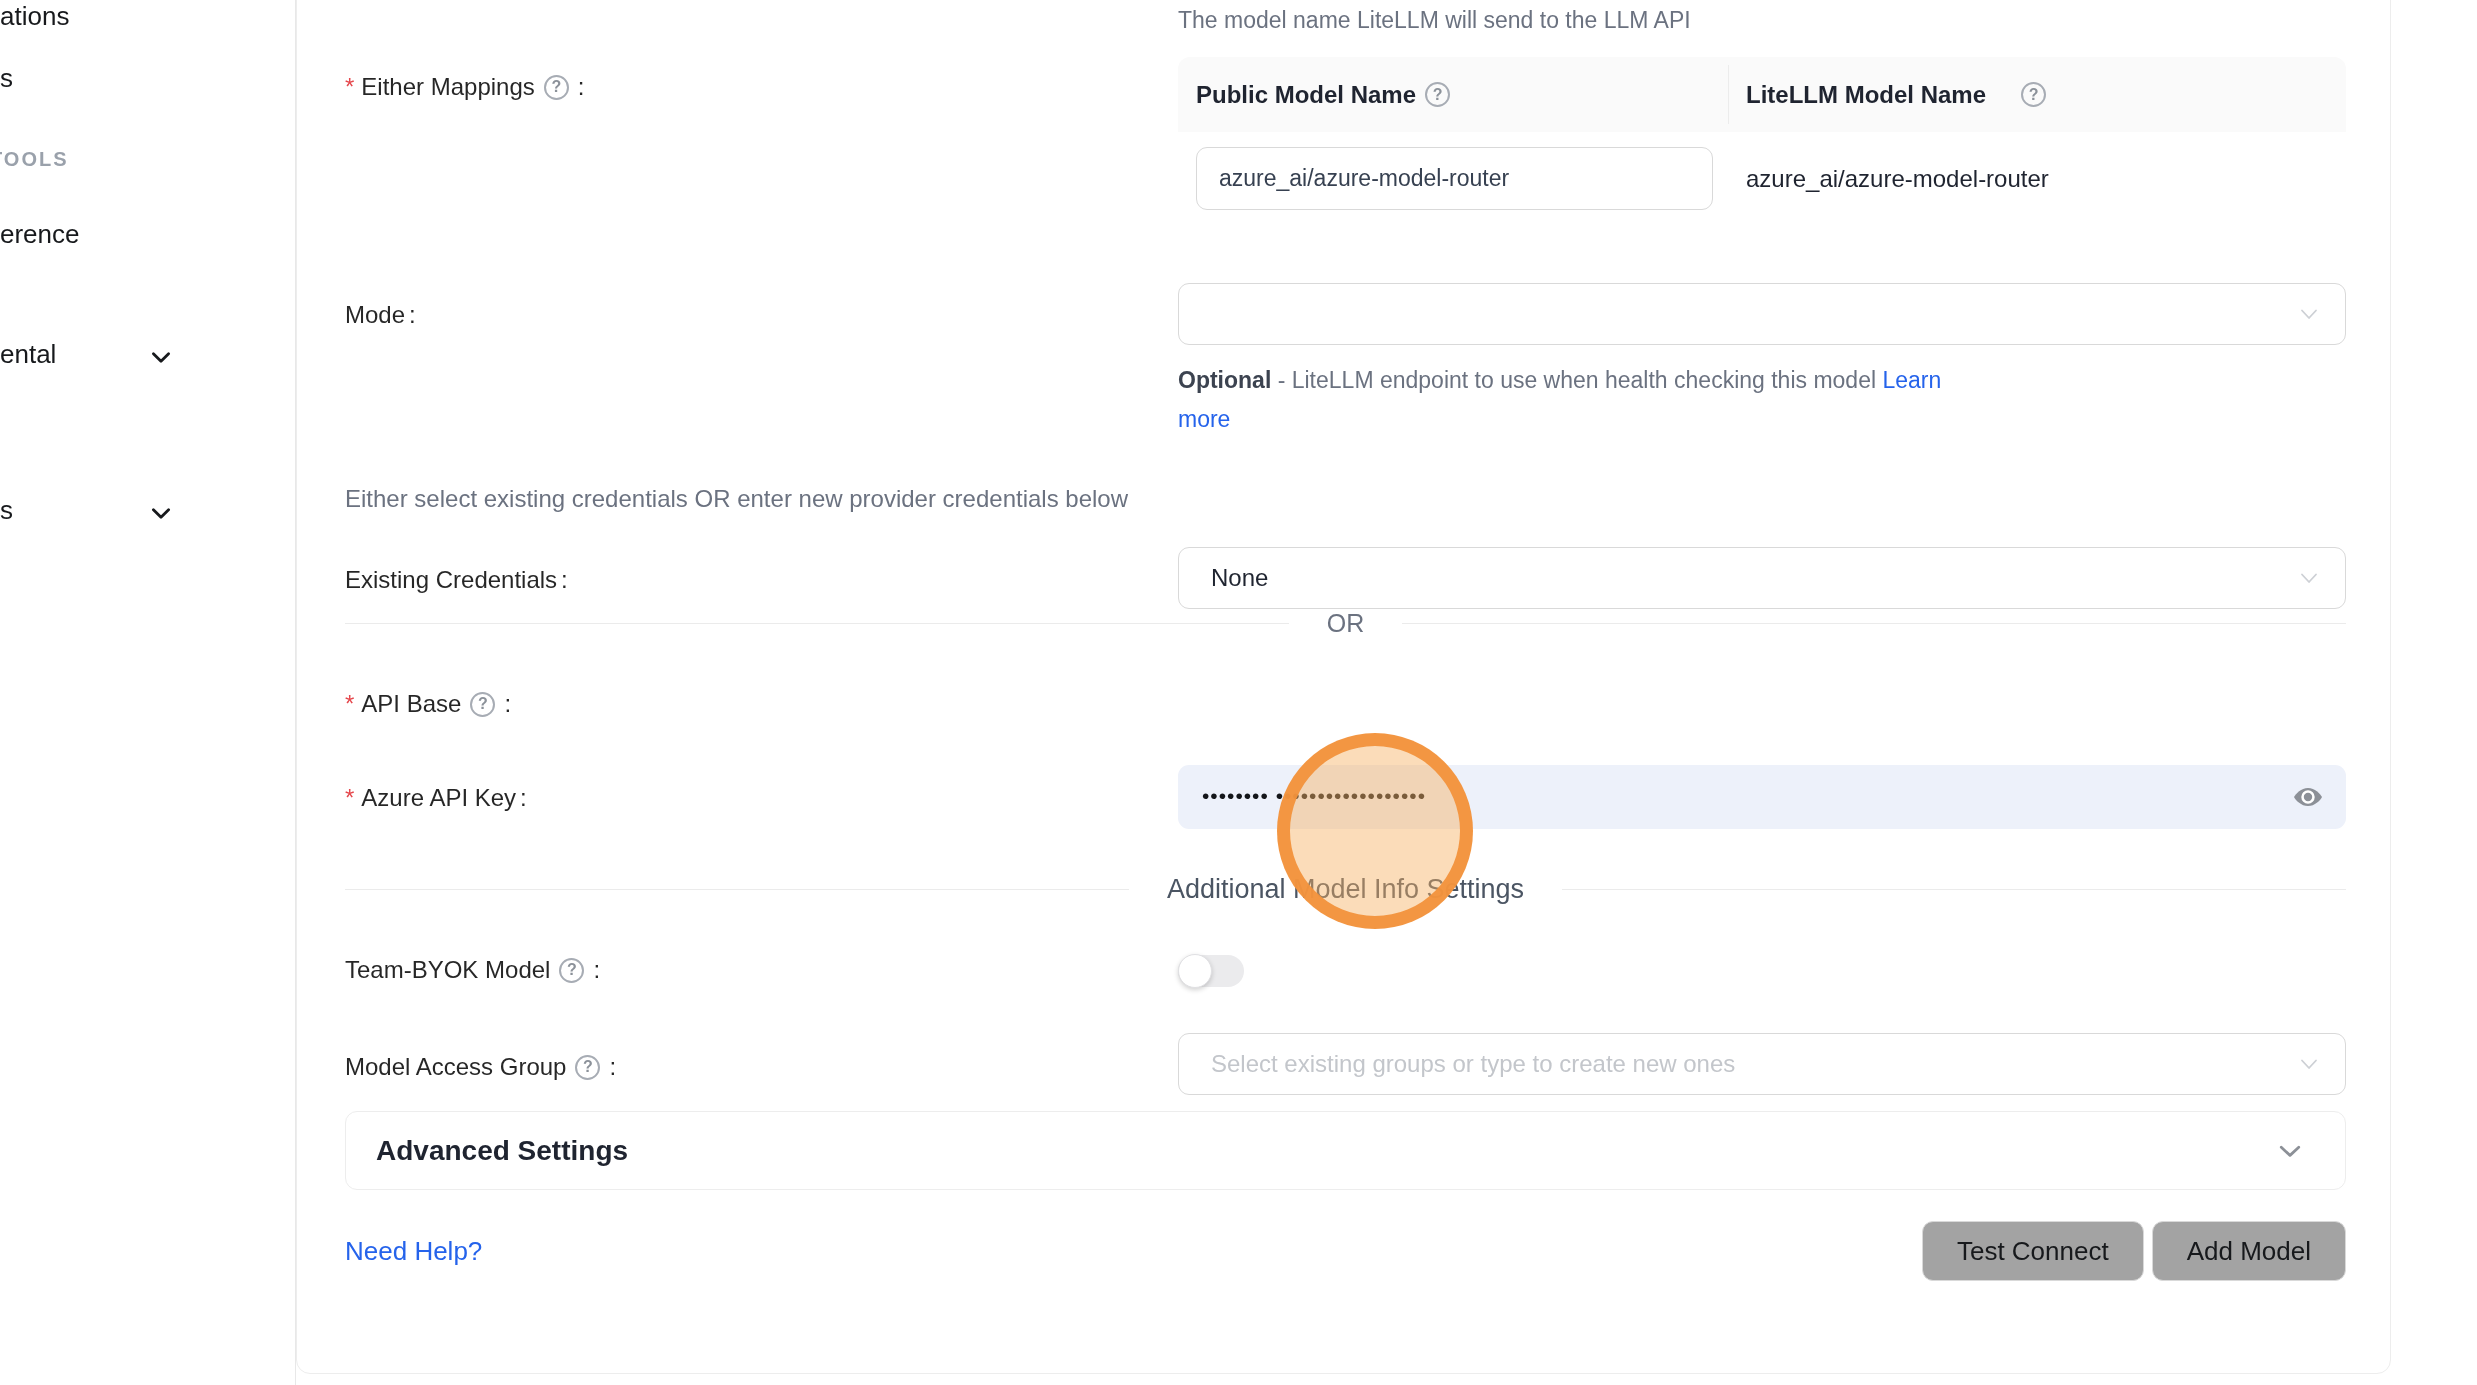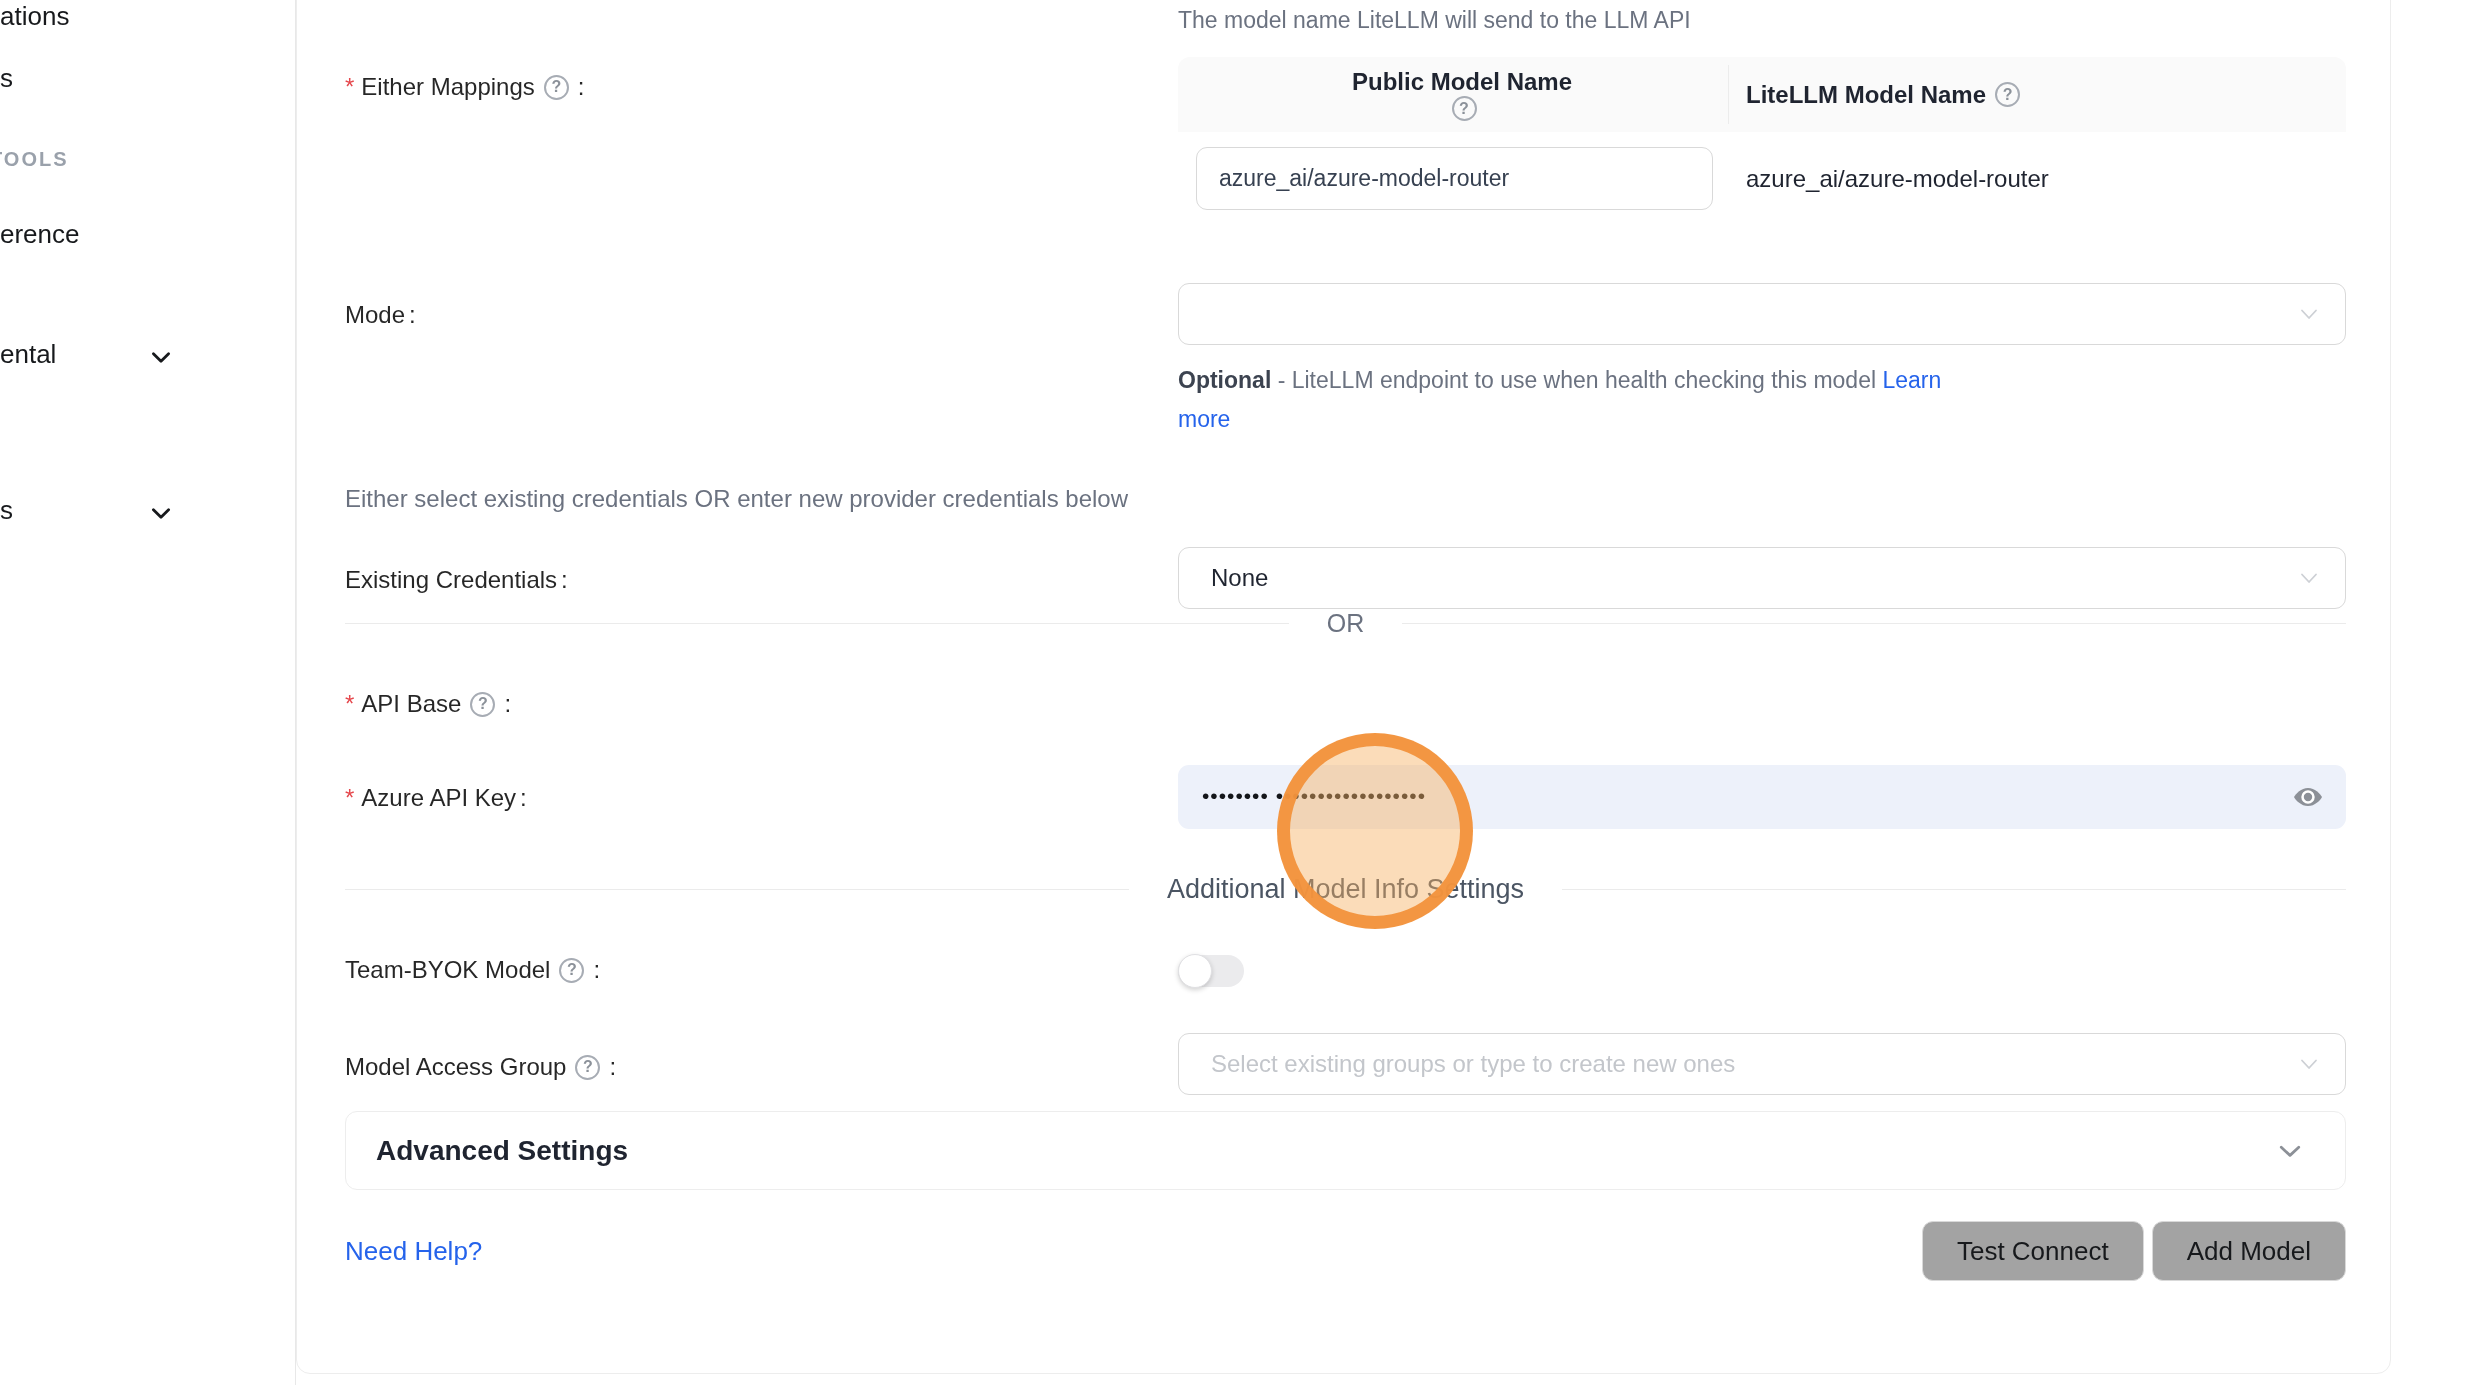--- a/index.html
+++ b/index.html
@@ -48,22 +48,22 @@
 
   .hint-text { font-size: 23px; color: #6b7280; line-height: 30px; }
 
   
   .map-table { width: 1168px; }
   .map-head {
     display: flex; background: #fafafa; border-radius: 12px 12px 0 0;
     height: 75px; align-items: center; position: relative;
   }
   .map-head .th { font-size: 24px; font-weight: 700; color: #1f2430; display: flex; align-items: center; }
-  .th1 { width: 550px; padding-left: 18px; flex-direction: column; }
-  .th2 { width: 618px; padding-left: 18px; }
+  .th1 { width: 550px; padding-left: 18px; }
+  .th2 { width: 618px; padding-left: 18px; gap: 26px; }
   .col-sep { position: absolute; left: 550px; top: 8px; bottom: 8px; width: 1px; background: #ececec; }
   .map-body { display: flex; align-items: center; padding: 15px 0 18px 0; }
   .cell1 { width: 550px; padding-left: 18px; }
   .cell2 { width: 618px; padding-left: 18px; font-size: 24px; color: #1f2430; }
 
   .text-input {
     height: 63px; border: 1px solid #d9d9d9; border-radius: 11px; background: #fff;
     font-size: 23px; color: #374151; padding: 0 22px; outline: none; width: 100%;
     font-family: "Liberation Sans", "DejaVu Sans", sans-serif;
     white-space: nowrap; overflow: hidden; text-overflow: clip;

